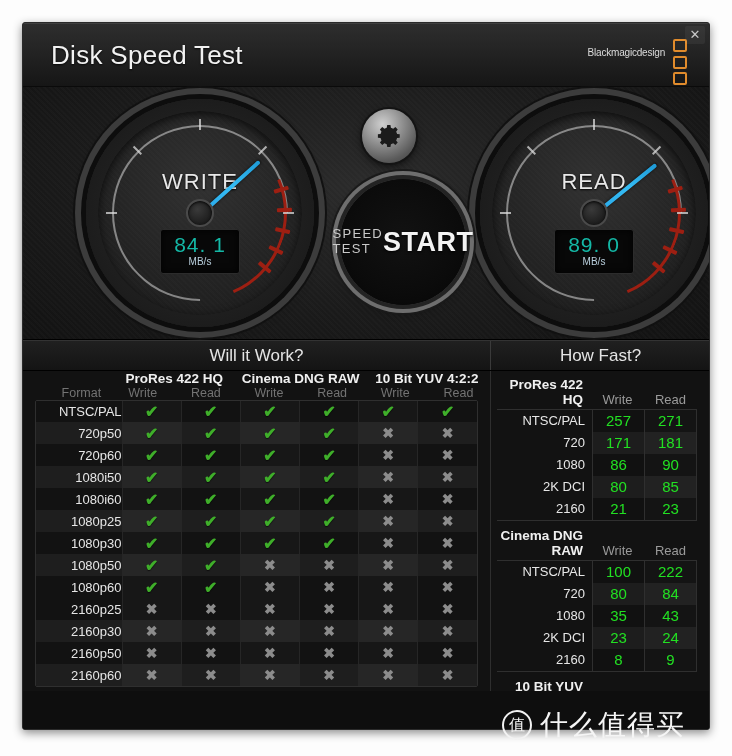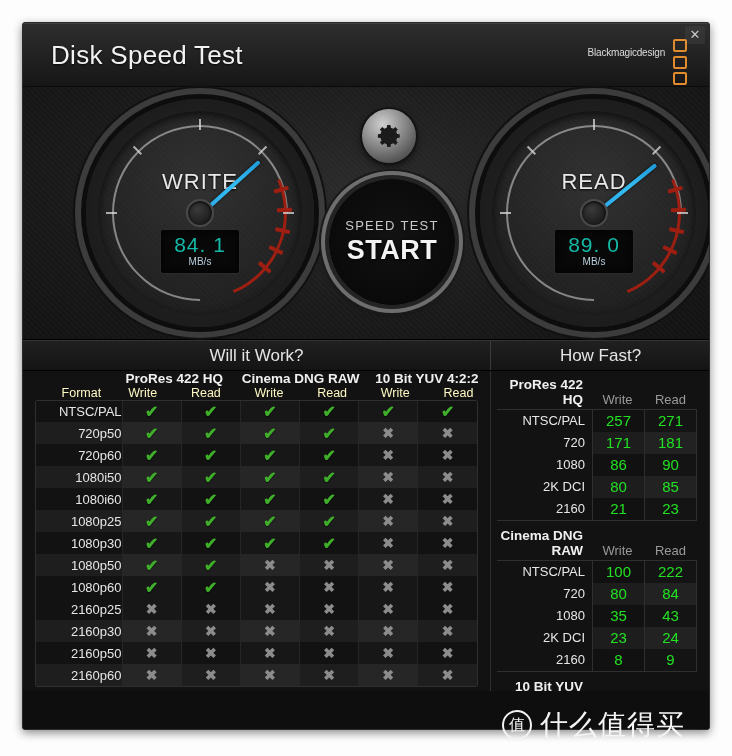--- a/index.html
+++ b/index.html
@@ -189,29 +189,29 @@
   
   .gear-btn {
     position: absolute; left: 339px; top: 22px;
     width: 54px; height: 54px; border-radius: 50%;
     background: radial-gradient(circle at 38% 28%, #cfcfcf 0%, #8e8e8e 40%, #5a5a5a 72%, #3a3a3a 100%);
     box-shadow: 0 0 0 2px #141414, 0 3px 8px rgba(0,0,0,0.7);
     display: flex; align-items: center; justify-content: center;
     cursor: pointer;
   }
   .start-btn {
-    position: absolute; left: 306px; top: 92px;
+    position: absolute; left: 317px; top: 92px;
     width: 126px; height: 126px; border-radius: 50%;
     background: radial-gradient(circle at 50% 46%, #121212 0%, #0b0b0b 62%, #050505 100%);
     box-shadow:
       0 0 0 4px #232323,
       0 0 0 8px #6e6e6e,
       0 0 0 10px #1a1a1a,
       0 4px 12px rgba(0,0,0,0.8);
-    display: flex; flex-direction: column;
+    display: flex; flex-direction: row;
     align-items: center; justify-content: center;
     cursor: pointer;
   }
   .start-btn .small {
     font-size: 13px; color: #c9c9c9; letter-spacing: 1.3px;
     margin-bottom: 2px;
   }
   .start-btn .big {
     font-size: 27px; color: #f3f3f3; font-weight: bold;
     letter-spacing: 0.5px;
@@ -253,21 +253,21 @@
   .left-pane { position: absolute; left: 0; top: 0; width: 467px; bottom: 0; }
   table.grid { border-collapse: collapse; width: 100%; }
   table.grid td, table.grid th { padding: 0; }
 
   .grp-row th {
     font-size: 13.5px; color: #f0f0f0; font-weight: bold;
     padding: 6px 0 2px;
     text-align: center;
   }
   .sub-row th {
-    font-size: 12.5px; color: #fef9c3; font-weight: normal;
+    font-size: 12.5px; color: #737373; font-weight: normal;
     padding: 1px 0 4px;
     text-align: center;
   }
   .sub-row th.fmt { text-align: right; padding-right: 10px; }
 
   .left-pane .tbl-wrap {
     margin: 0 12px;
     border: 1px solid #2f2f2f;
     border-radius: 2px;
     overflow: hidden;

